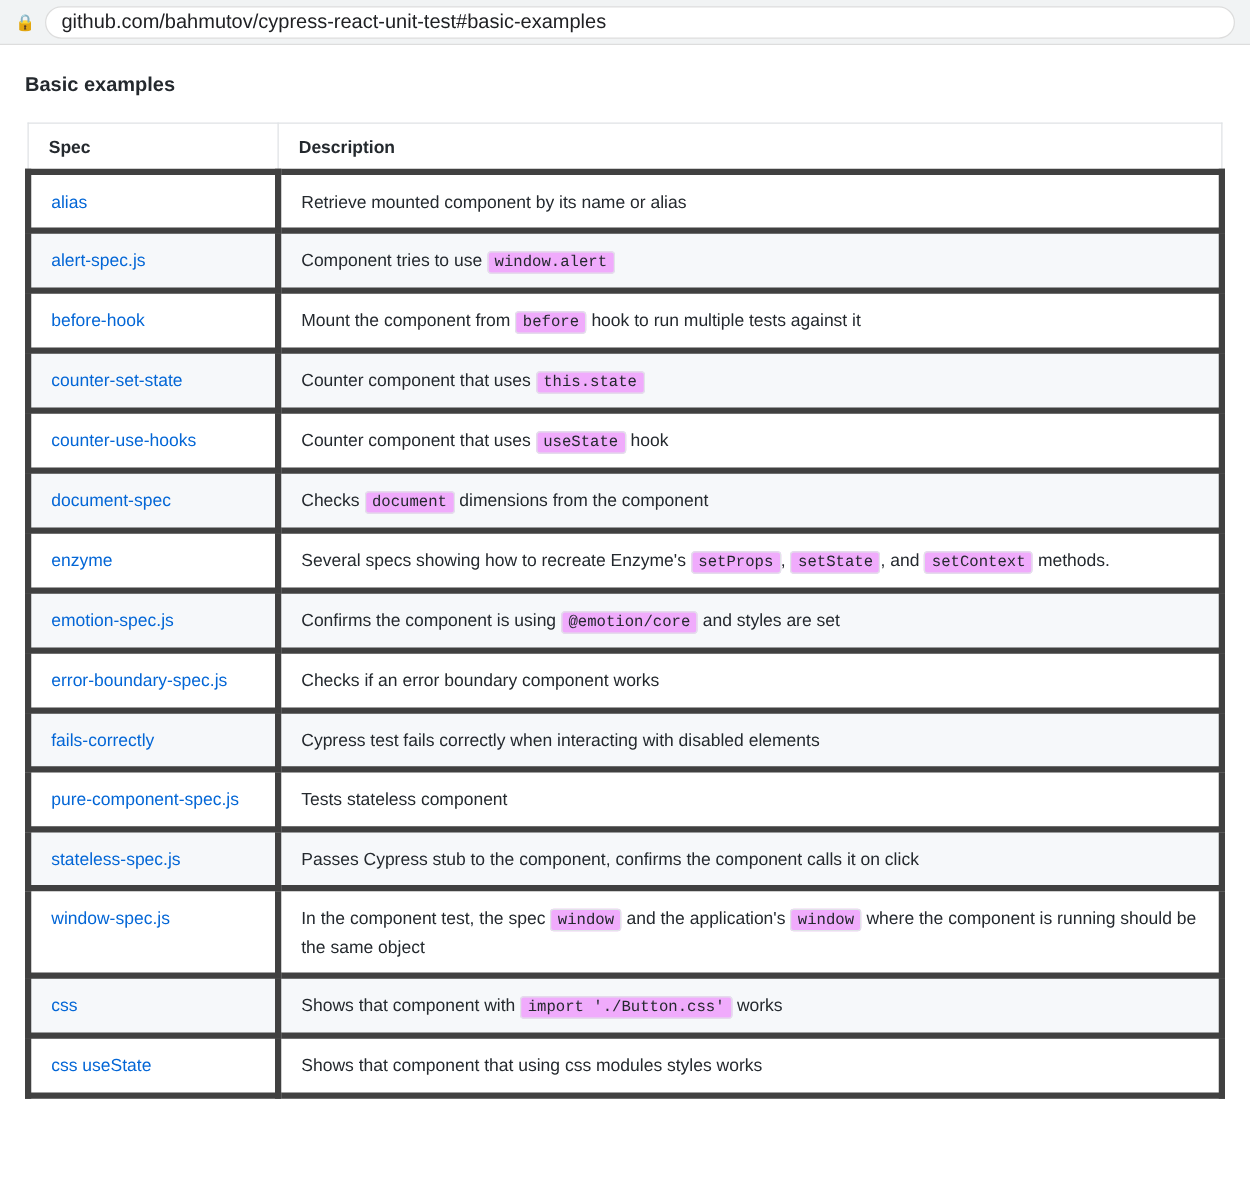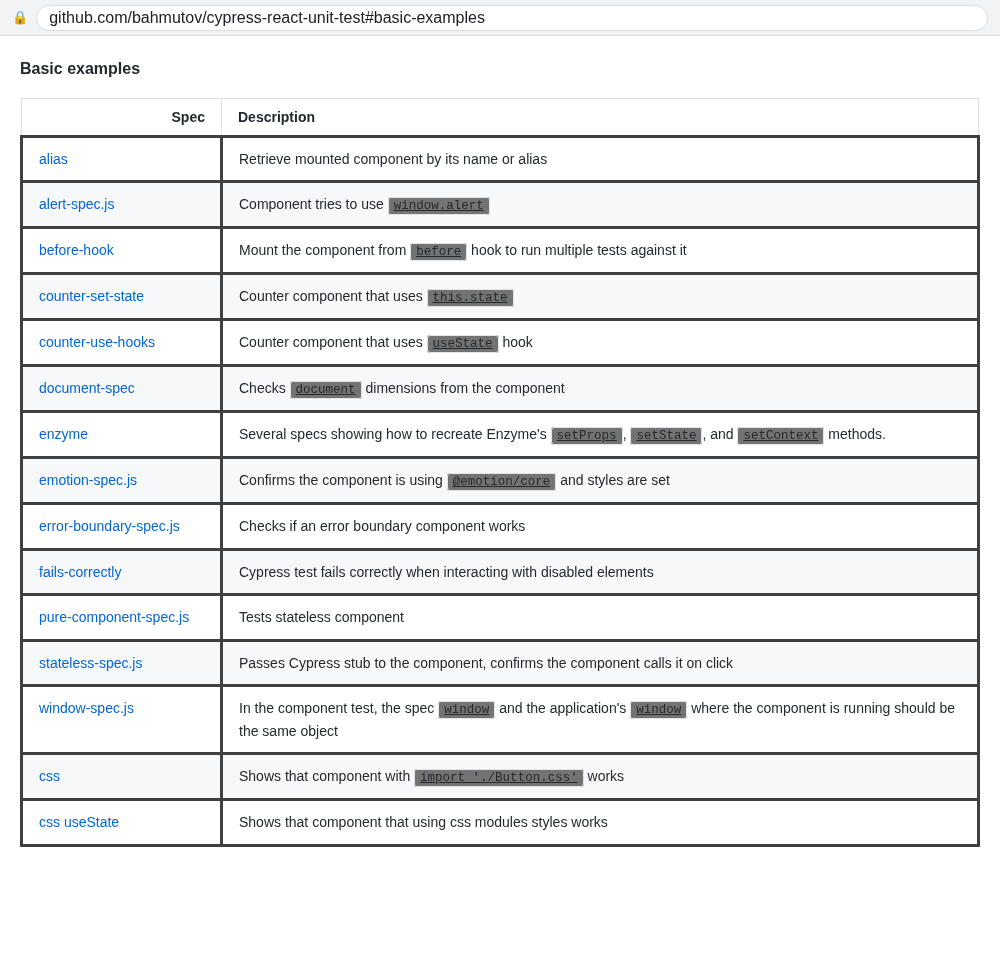--- a/index.html
+++ b/index.html
@@ -66,55 +66,54 @@
     th {
       padding: 10px 16px;
       text-align: left;
       font-weight: 600;
       color: #24292e;
       border: 1px solid #dfe2e5;
     }
 
     th.spec-col {
       width: 200px;
-      text-align: right;
+      text-align: left;
     }
 
     th.desc-col {
     }
 
     td {
       padding: 10px 16px;
-      border: 3px solid #404040;
+      border: 5px solid #404040;
       vertical-align: top;
       line-height: 1.6;
     }
 
     tr:nth-child(even) {
       background: #f6f8fa;
     }
 
     tr:nth-child(odd) {
       background: #ffffff;
     }
 
     .spec-link {
       color: #0366d6;
       text-decoration: none;
     }
 
     code {
-      background: #737373;
+      background: #f0abfc;
       border: 1px solid #e1e4e8;
       border-radius: 3px;
       padding: 1px 5px;
       font-family: "SFMono-Regular", Consolas, "Liberation Mono", Menlo, monospace;
       font-size: 12.5px;
       color: #24292e;
-      text-decoration: underline;
     }
   </style>
 </head>
 <body>
 
 <div class="browser-bar">
   <span class="lock-icon">🔒</span>
   <div class="url-bar">github.com/bahmutov/cypress-react-unit-test#basic-examples</div>
 </div>
 

